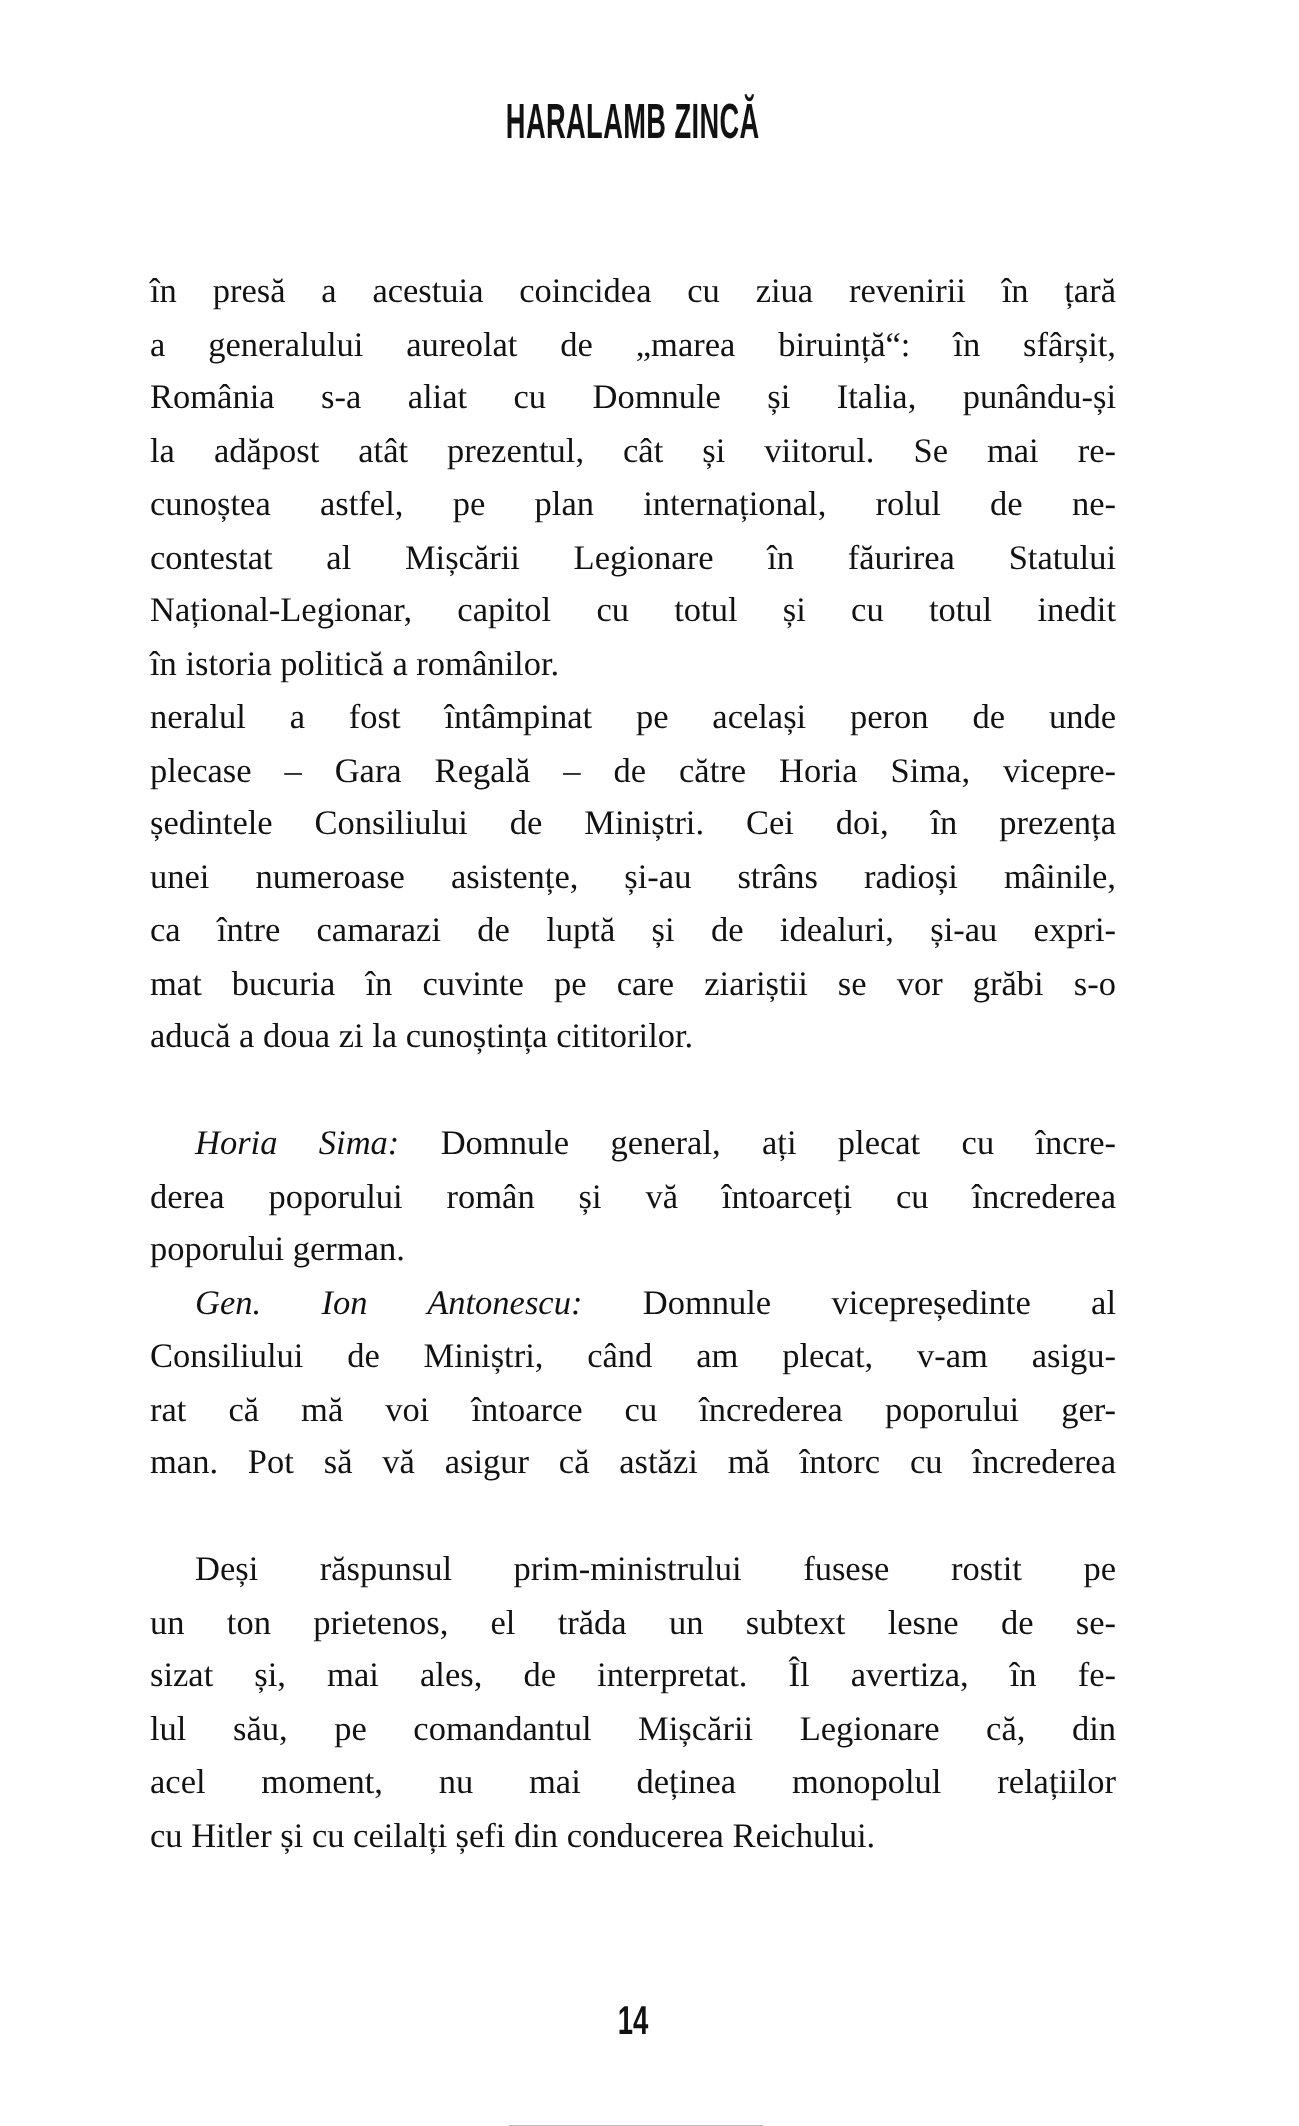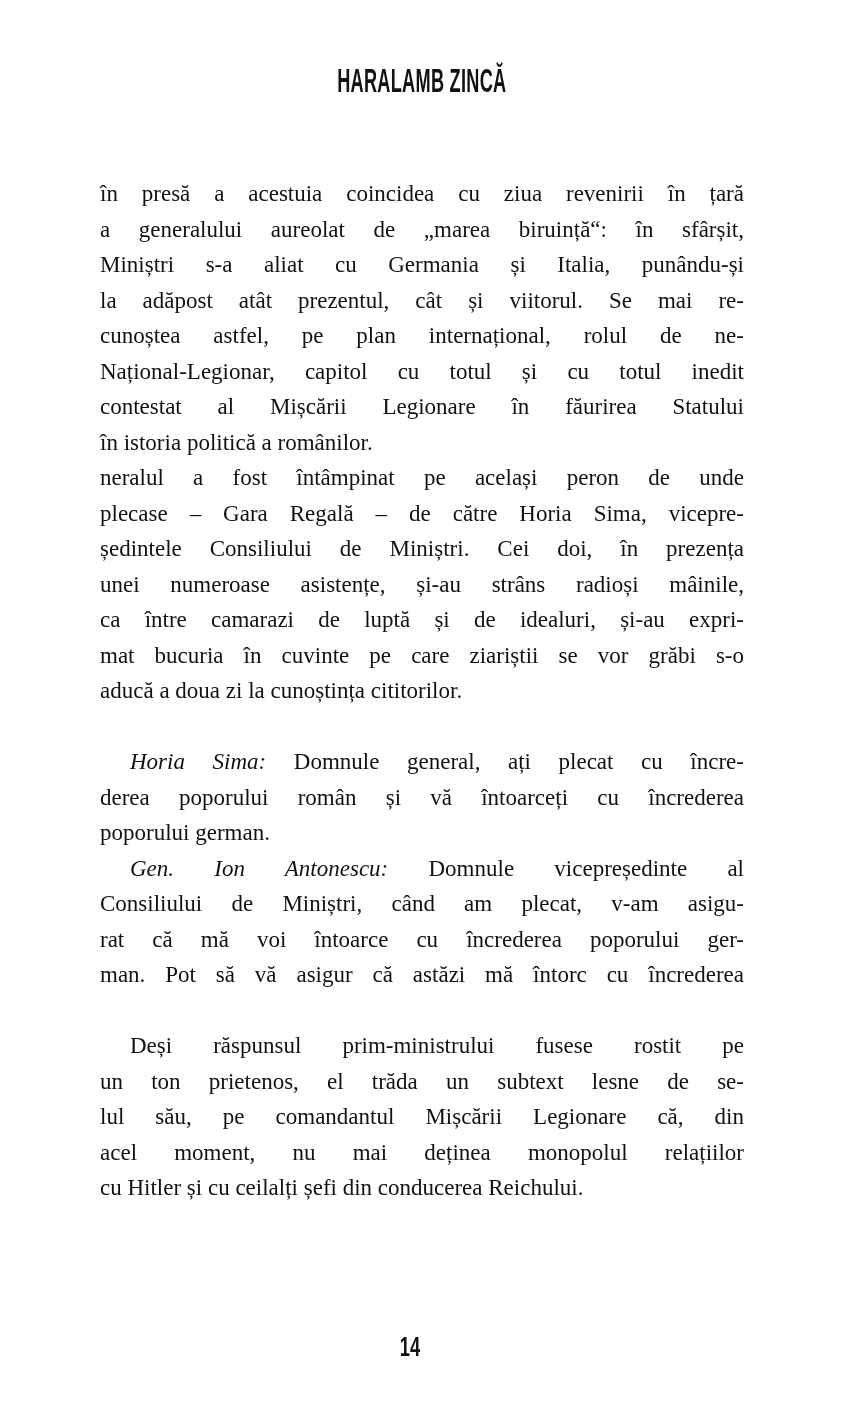--- a/index.html
+++ b/index.html
@@ -49,21 +49,21 @@
     text-align: justify;
     text-align-last: justify;
     white-space: normal;
   }
   .line.last { text-align-last: left; }
   .line.indent { text-indent: 30px; }
   .speaker { font-style: italic; }
   .folio {
     position: absolute;
     top: 1334px;
-    left: 88px;
+    left: 100px;
     width: 644px;
     text-align: center;
   }
   .folio-text {
     display: inline-block;
     font-family: "Liberation Sans", sans-serif;
     font-weight: 600;
     font-size: 27px;
     line-height: 1;
     transform: scaleX(0.68);
@@ -76,25 +76,25 @@
 <div class="page">
 
   <div class="running-header">
     <span class="header-text">HARALAMB ZINCĂ</span>
   </div>
 
   <div class="text-body" id="text-body">
       <div class="paragraph">
         <div class="line">în presă a acestuia coincidea cu ziua revenirii în țară</div>
         <div class="line">a generalului aureolat de „marea biruință“: în sfârșit,</div>
-        <div class="line">Miniștri s-a aliat cu Germania și Italia, punându-și</div>
+        <div class="line">România s-a aliat cu Domnule și Italia, punându-și</div>
         <div class="line">la adăpost atât prezentul, cât și viitorul. Se mai re-</div>
         <div class="line">cunoștea astfel, pe plan internațional, rolul de ne-</div>
+        <div class="line">contestat al Mișcării Legionare în făurirea Statului</div>
         <div class="line">Național-Legionar, capitol cu totul și cu totul inedit</div>
-        <div class="line">contestat al Mișcării Legionare în făurirea Statului</div>
         <div class="line last">în istoria politică a românilor.</div>
       </div>
       <div class="paragraph">
         <div class="line">neralul a fost întâmpinat pe același peron de unde</div>
         <div class="line">plecase – Gara Regală – de către Horia Sima, vicepre-</div>
         <div class="line">ședintele Consiliului de Miniștri. Cei doi, în prezența</div>
         <div class="line">unei numeroase asistențe, și-au strâns radioși mâinile,</div>
         <div class="line">ca între camarazi de luptă și de idealuri, și-au expri-</div>
         <div class="line">mat bucuria în cuvinte pe care ziariștii se vor grăbi s-o</div>
         <div class="line last">aducă a doua zi la cunoștința cititorilor.</div>
@@ -106,20 +106,21 @@
       </div>
       <div class="paragraph">
         <div class="line indent"><span class="speaker">Gen. Ion Antonescu:</span> Domnule vicepreședinte al</div>
         <div class="line">Consiliului de Miniștri, când am plecat, v-am asigu-</div>
         <div class="line">rat că mă voi întoarce cu încrederea poporului ger-</div>
         <div class="line">man. Pot să vă asigur că astăzi mă întorc cu încrederea</div>
       </div>
       <div class="paragraph space-before">
         <div class="line indent">Deși răspunsul prim-ministrului fusese rostit pe</div>
         <div class="line">un ton prietenos, el trăda un subtext lesne de se-</div>
+        <div class="line">sizat și, mai ales, de interpretat. Îl avertiza, în fe-</div>
         <div class="line">lul său, pe comandantul Mișcării Legionare că, din</div>
         <div class="line">acel moment, nu mai deținea monopolul relațiilor</div>
         <div class="line last">cu Hitler și cu ceilalți șefi din conducerea Reichului.</div>
       </div>
     </div>
 
   <div class="folio">
     <span class="folio-text">14</span>
   </div>
 

